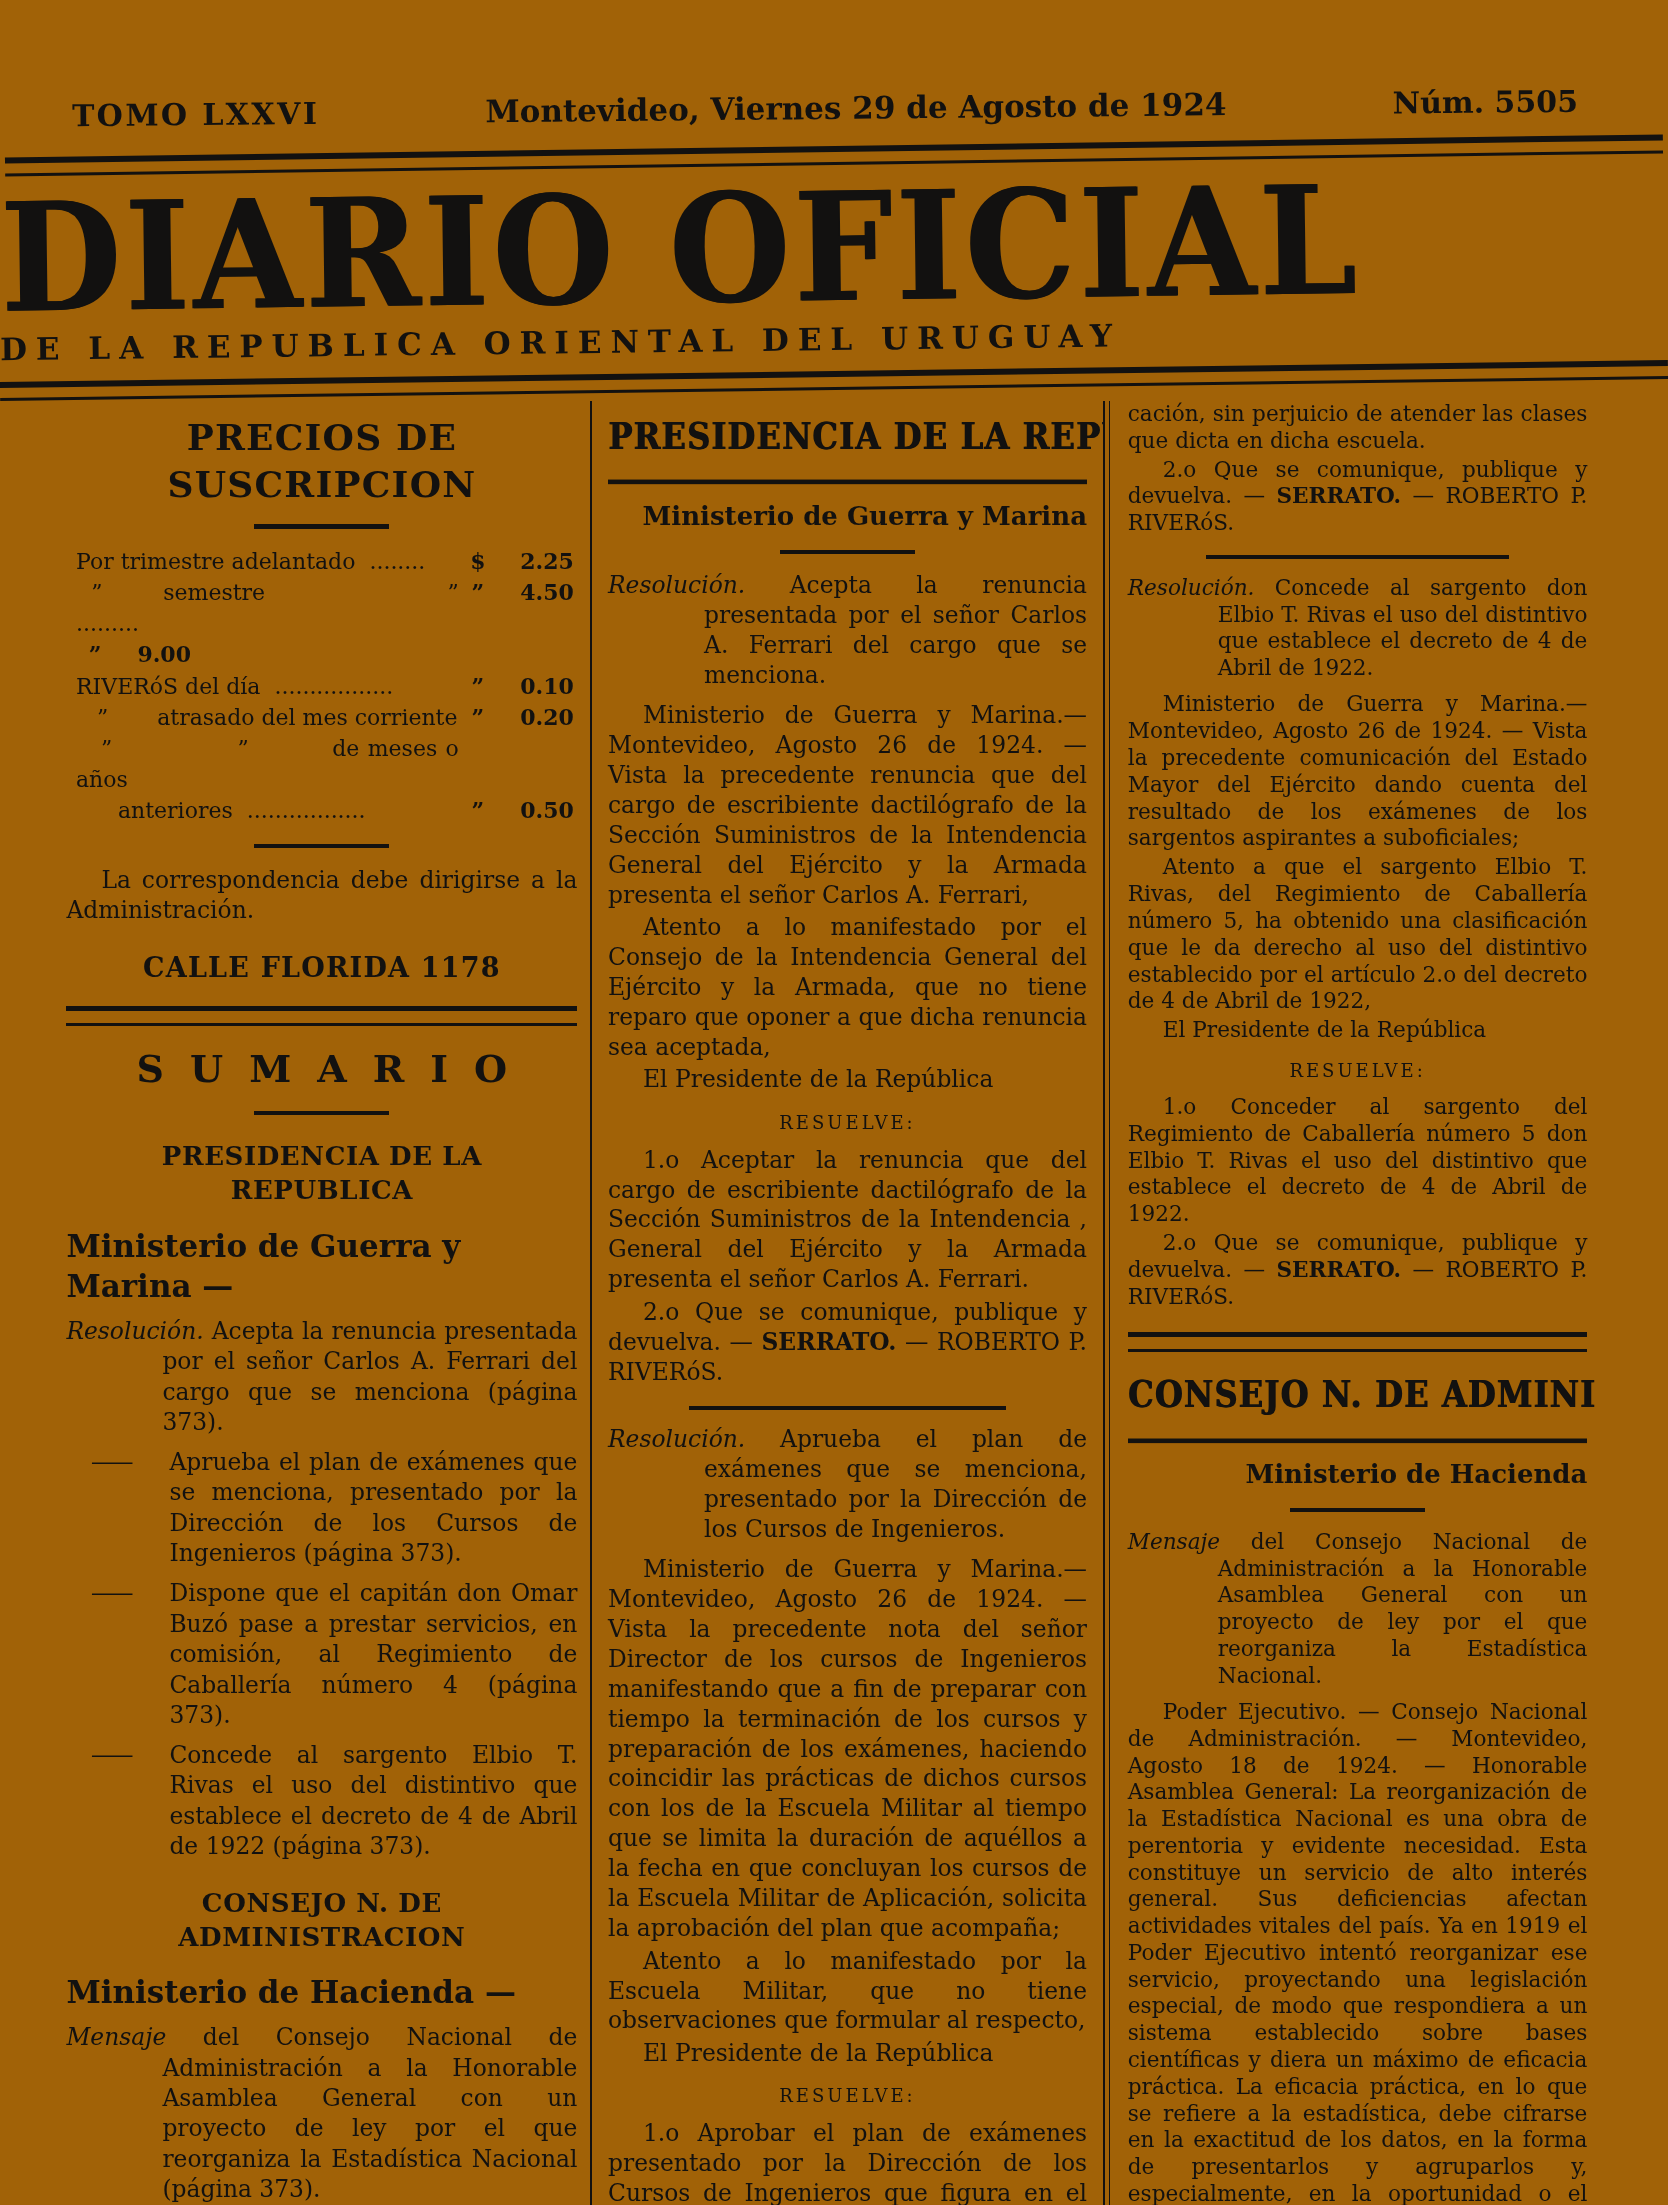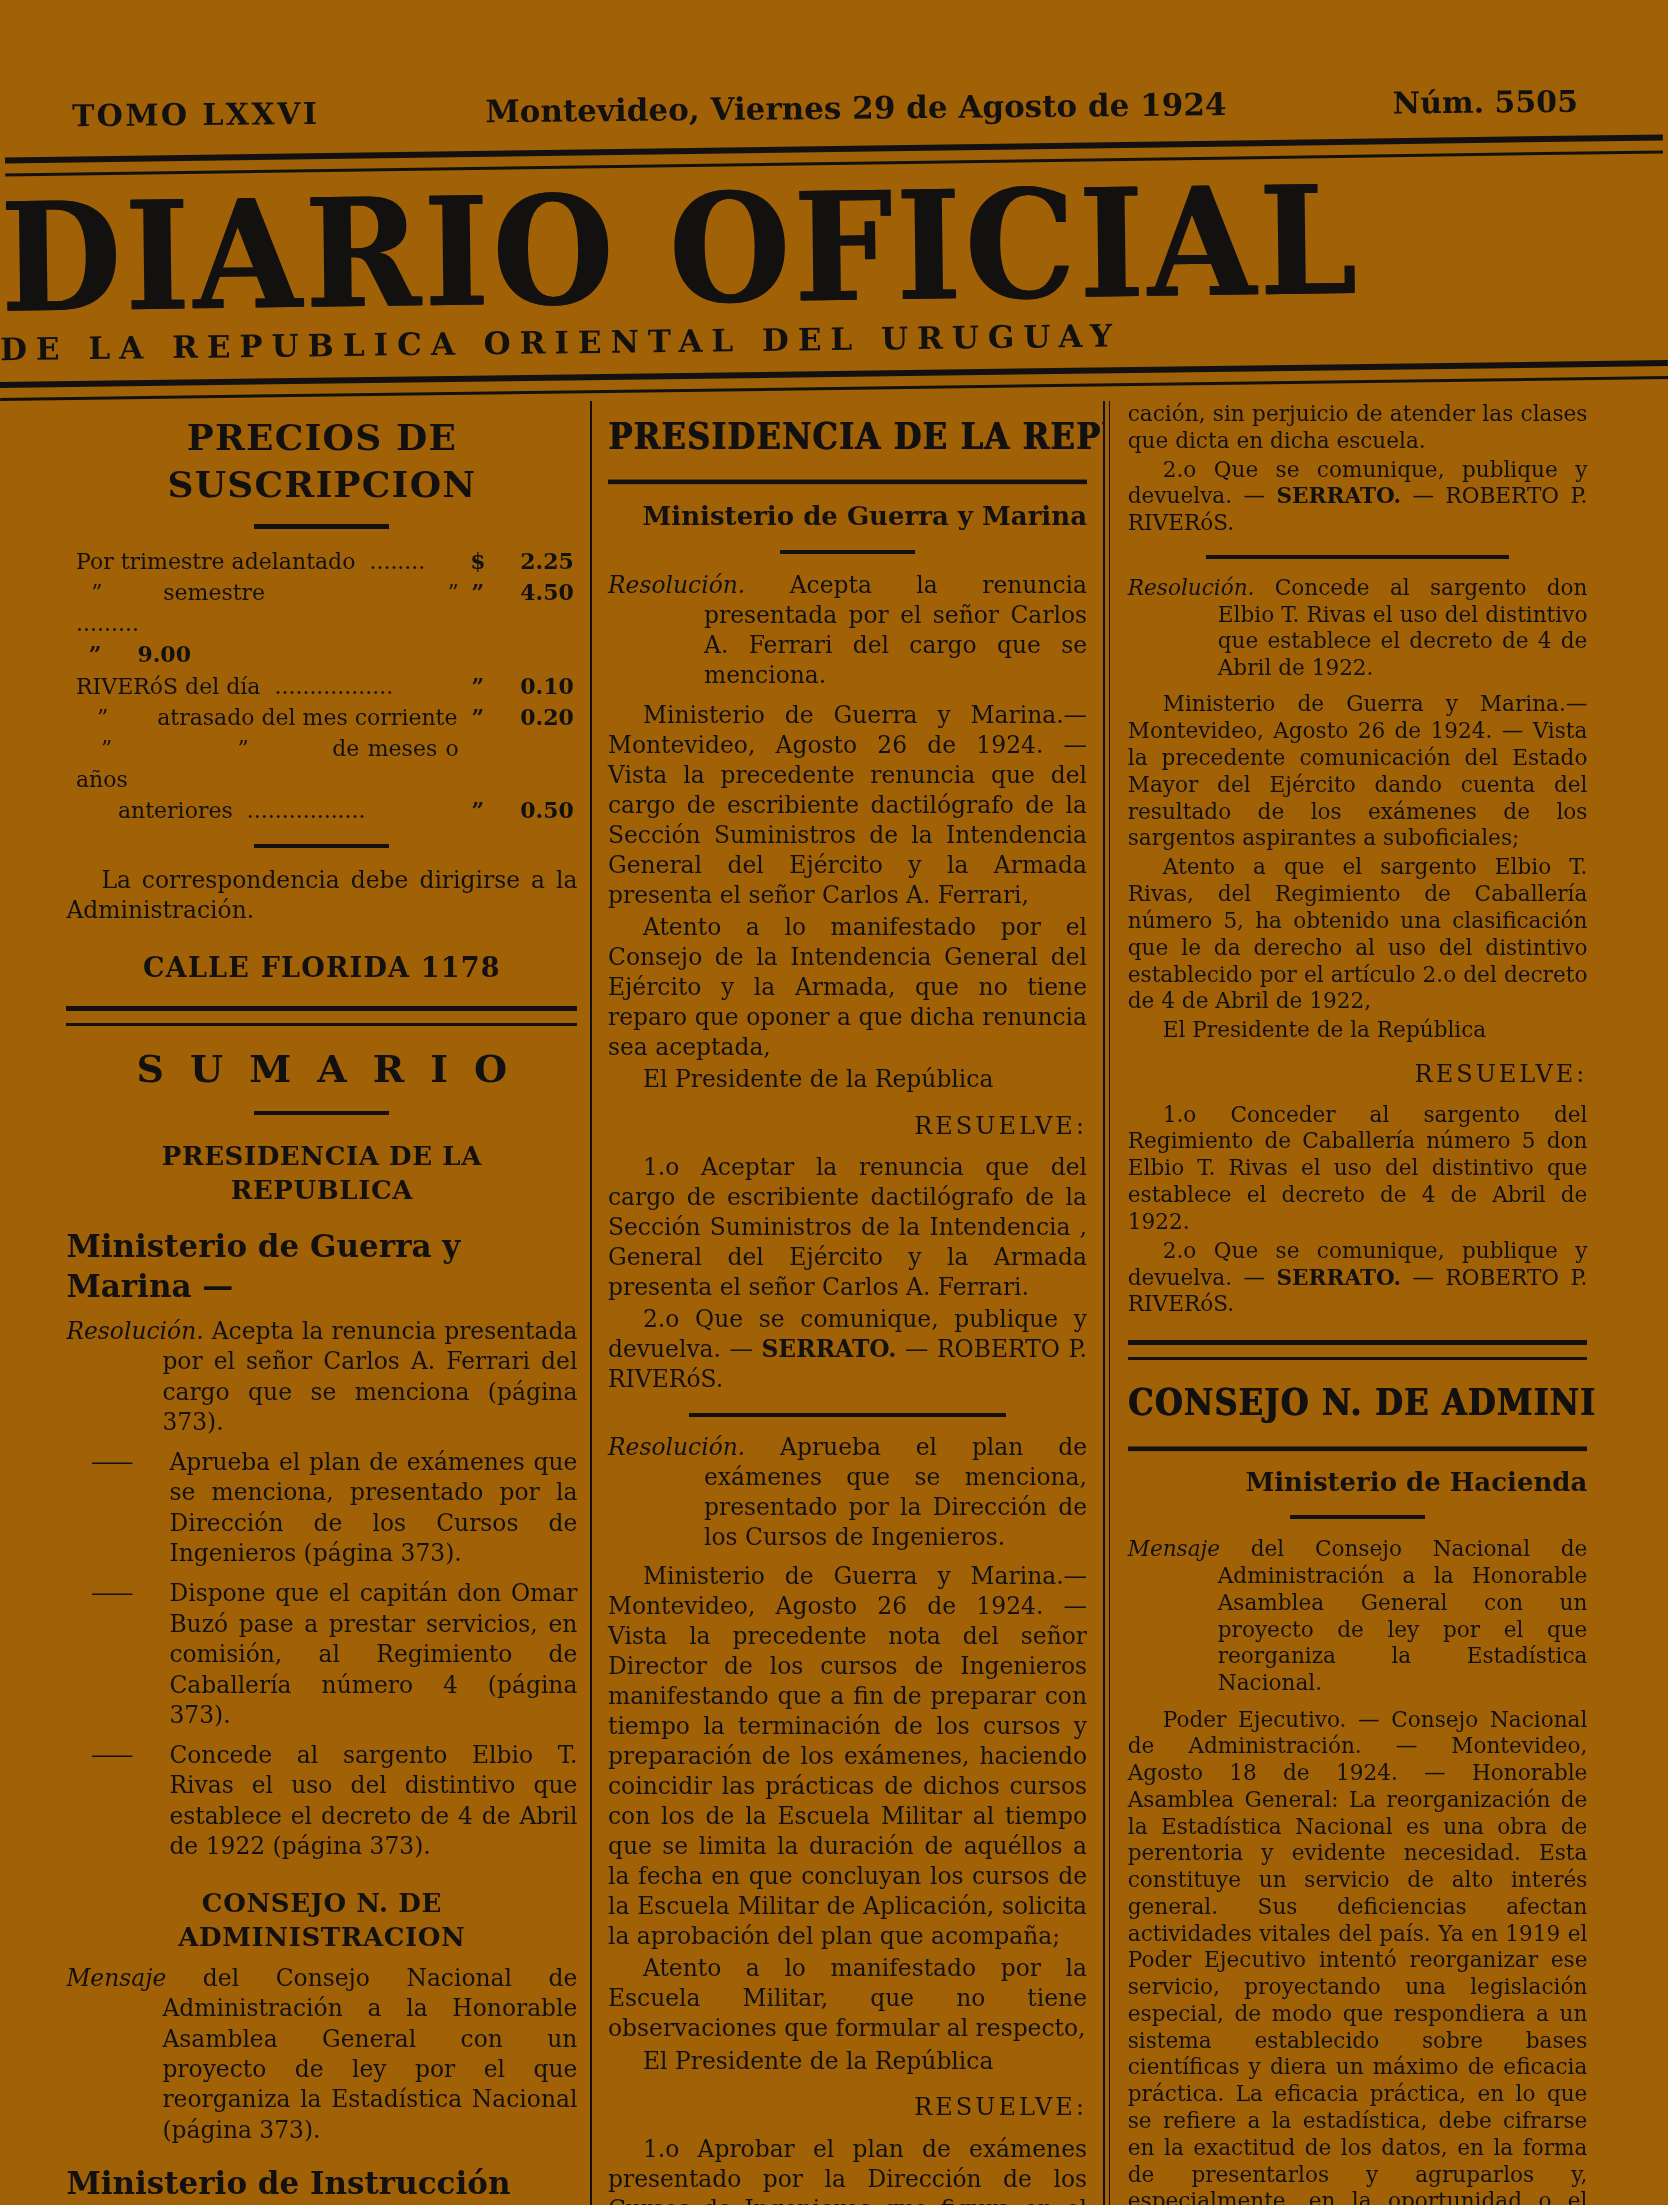--- a/index.html
+++ b/index.html
@@ -71,21 +71,21 @@
   }
   .blk-subhead { text-align:right; font-size:26px; font-weight:bold; margin:20.4px 0 3.6px 0; }
   .blk-res { padding-left:96px; text-indent:-96px; margin-bottom:9.6px; }
   .blk-dash { position:relative; padding-left:103px; margin-bottom:9.6px; }
   .blk-dash::before {
     content:"—"; position:absolute; left:24px; top:0;
     display:inline-block; transform:scaleX(1.9); transform-origin:left center;
   }
   .blk-p  { text-indent:35px; margin-bottom:2.4px; }
   .blk-pc { text-indent:0; margin-bottom:2.4px; }
-  .blk-resolve { text-align:right; font-size:24px; letter-spacing:3px; margin:15.6px 0 12px 0; text-indent:0; }
+  .blk-resolve { text-align:center; font-size:18px; letter-spacing:3px; margin:15.6px 0 12px 0; text-indent:0; }
   .col-right .blk-res { padding-left:90px; text-indent:-90px; }
 </style>
 </head>
 <body>
 
 <div class="sheet">
 
   <header class="topbar">
     <div class="tomo">TOMO LXXVI</div>
     <div class="date">Montevideo, Viernes 29 de Agosto de 1924</div>
@@ -151,20 +151,21 @@
           <div class="blk blk-doublerule"></div>
           <div class="blk blk-sumtitle">SUMARIO</div>
           <div class="blk blk-shortrule"></div>
           <div class="blk blk-sechead">PRESIDENCIA DE LA REPUBLICA</div>
           <div class="blk blk-ministry">Ministerio de Guerra y Marina —</div>
           <div class="blk blk-res"><i>Resolución.</i> Acepta la renuncia presentada por el señor Carlos A. Ferrari del cargo que se menciona (página 373).</div>
           <div class="blk blk-dash">Aprueba el plan de exámenes que se menciona, presentado por la Dirección de los Cursos de Ingenieros (página 373).</div>
           <div class="blk blk-dash">Dispone que el capitán don Omar Buzó pase a prestar servicios, en comisión, al Regimiento de Caballería número 4 (página 373).</div>
           <div class="blk blk-dash">Concede al sargento Elbio T. Rivas el uso del distintivo que establece el decreto de 4 de Abril de 1922 (página 373).</div>
           <div class="blk blk-sechead">CONSEJO N. DE ADMINISTRACION</div>
+          <div class="blk blk-ministry">Ministerio de Hacienda —</div>
           <div class="blk blk-res"><i>Mensaje</i> del Consejo Nacional de Administración a la Honorable Asamblea General con un proyecto de ley por el que reorganiza la Estadística Nacional (página 373).</div>
           <div class="blk blk-ministry">Ministerio de Instrucción Pública —</div>
           <div class="blk blk-res"><i>Resolución.</i> Autoriza al Consejo Administrativo de la Caja Escolar de Jubilaciones y Pensiones para hacer la enajenación y conversión que se indica (página 374).</div>
         </div>
     </section>
 
     <section class="col col-mid">
       <div>
           <div class="blk blk-display">PRESIDENCIA DE LA REPÚBLICA</div>
           <div class="blk blk-subhead">Ministerio de Guerra y Marina</div>

